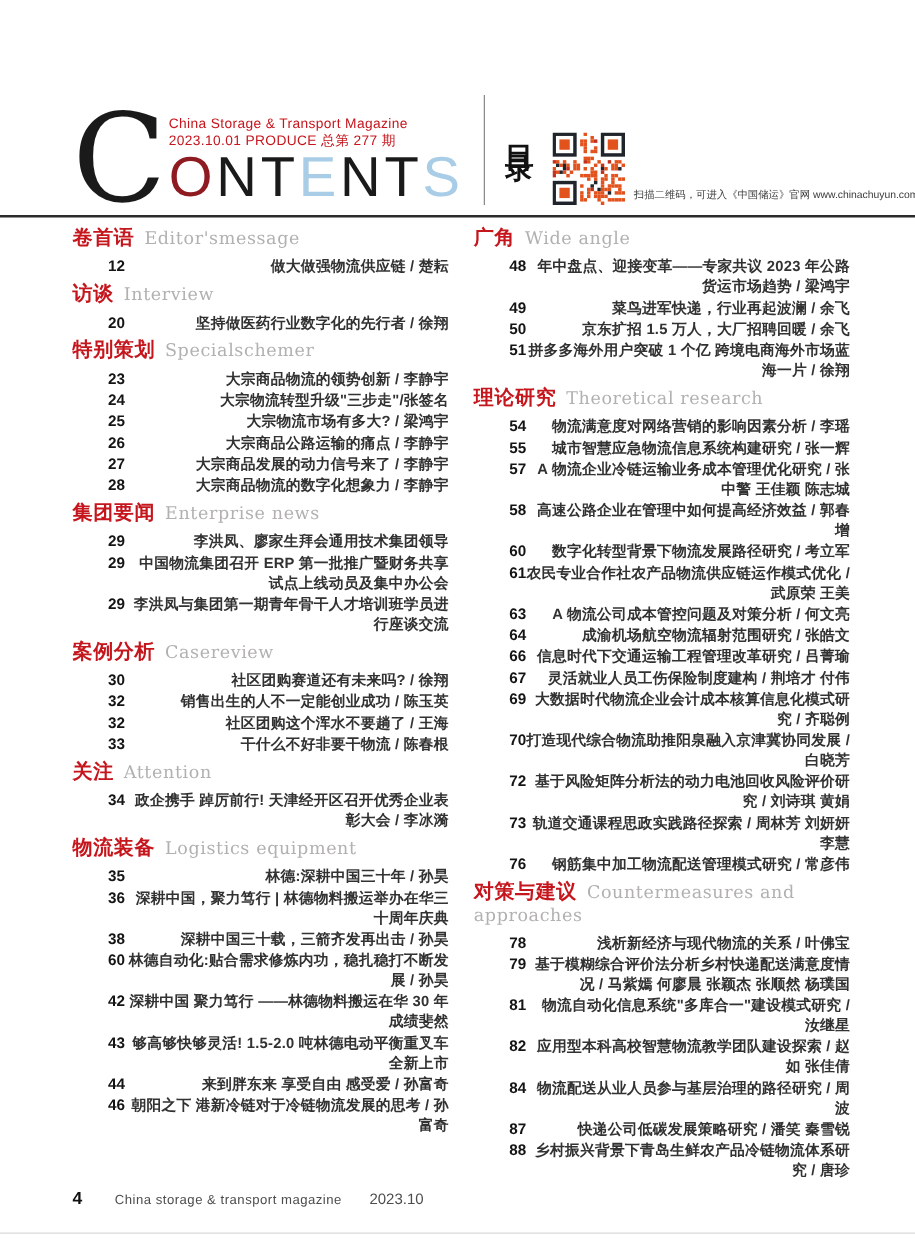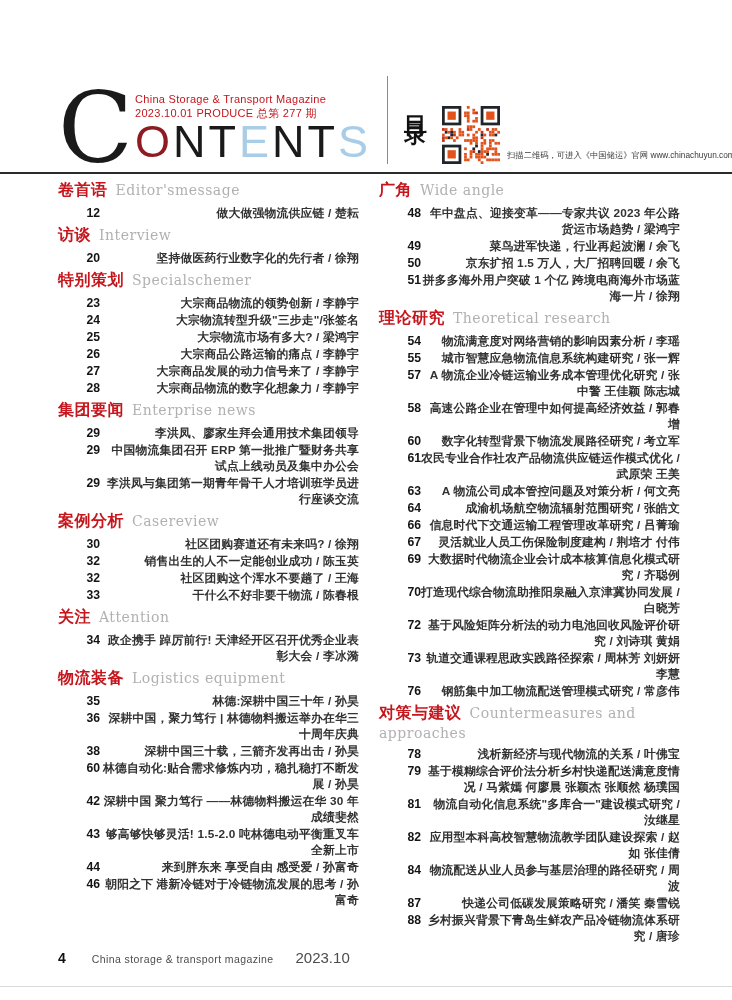--- a/index.html
+++ b/index.html
@@ -44,21 +44,21 @@
     margin-left:8px;letter-spacing:.5px;
   }
   .toc-item{display:flex;margin:1px 0;text-align:right;}
   .toc-page{width:42px;flex-shrink:0;font-weight:700;font-size:12.2px;color:#141414;line-height:16px;}
   .toc-title{flex:1;font-size:11.8px;line-height:16px;color:#323232;letter-spacing:.2px;font-weight:bold;}
 
   
   .footer{position:absolute;left:58px;bottom:34px;display:flex;align-items:baseline;}
   .footer-page{font-weight:700;font-size:14px;color:#111;margin-right:26px;}
   .footer-text{font-size:10.5px;color:#4c4c4c;letter-spacing:.4px;margin-right:22px;}
-  .footer-issue{font-size:15px;color:#4c4c4c;margin-top:20px;}
+  .footer-issue{font-size:12px;color:#4c4c4c;margin-top:20px;}
   .bottom-rule{position:absolute;left:0;right:0;bottom:13px;height:1px;background:#d9d9d9;}
 </style>
 </head>
 <body>
 
 <div class="page">
 
   <div class="header">
     <span class="big-c">C</span>
     <div class="mast-mid">

